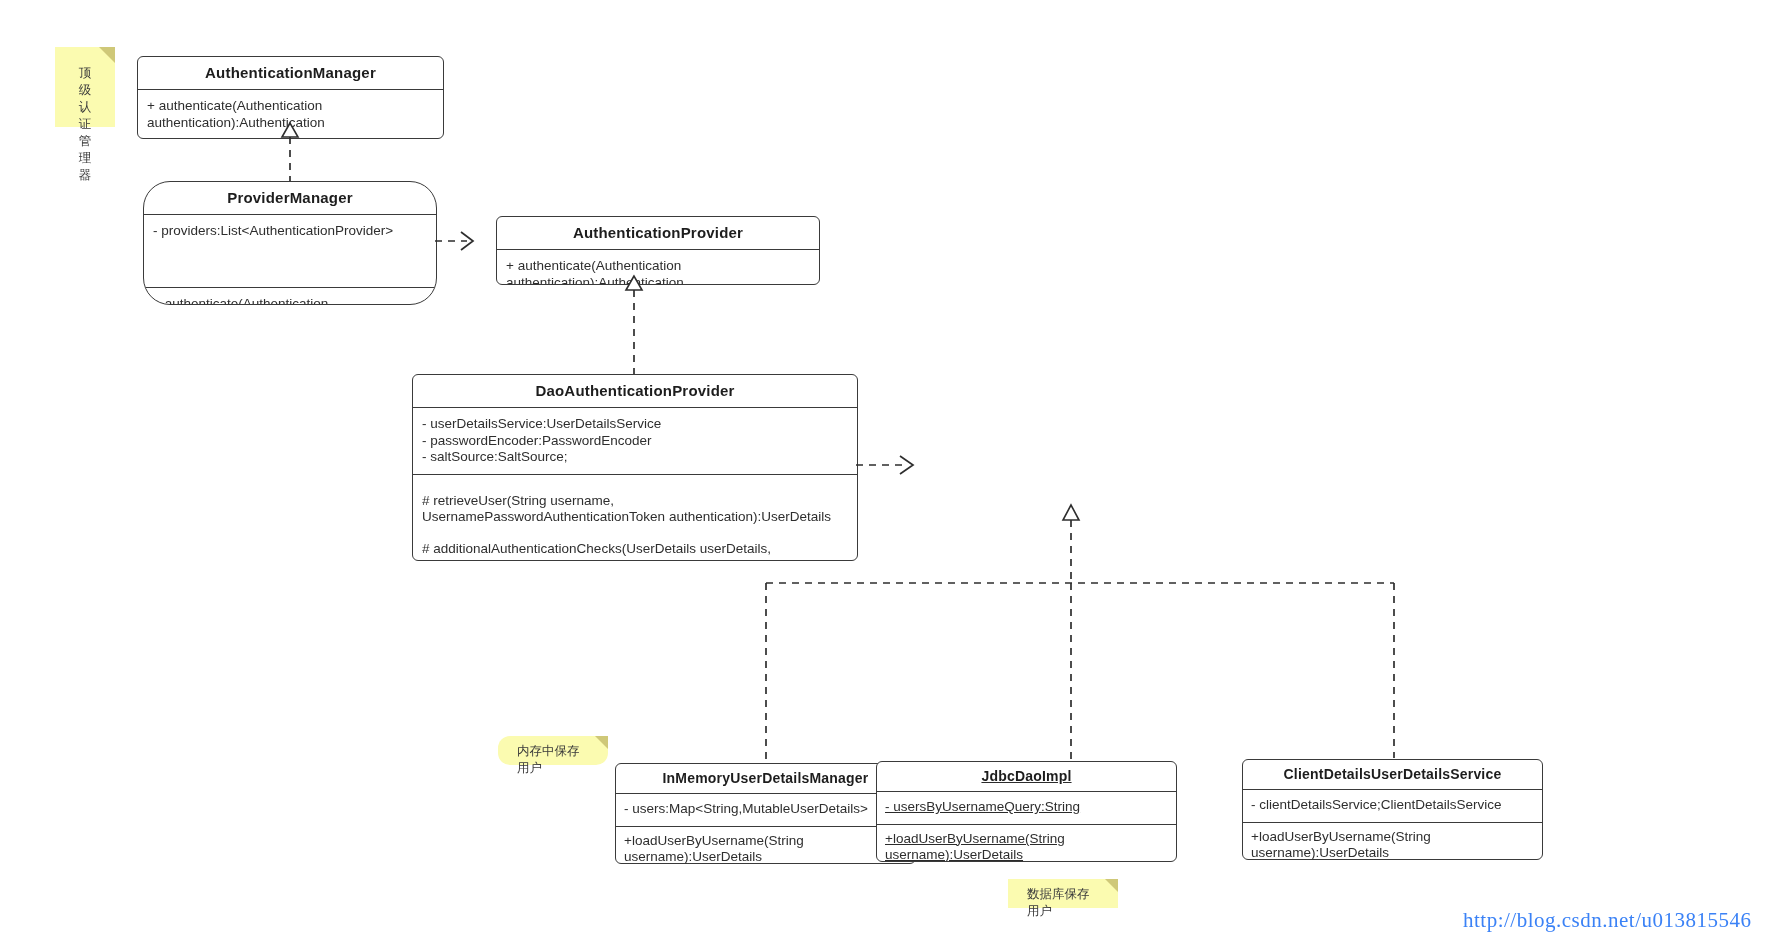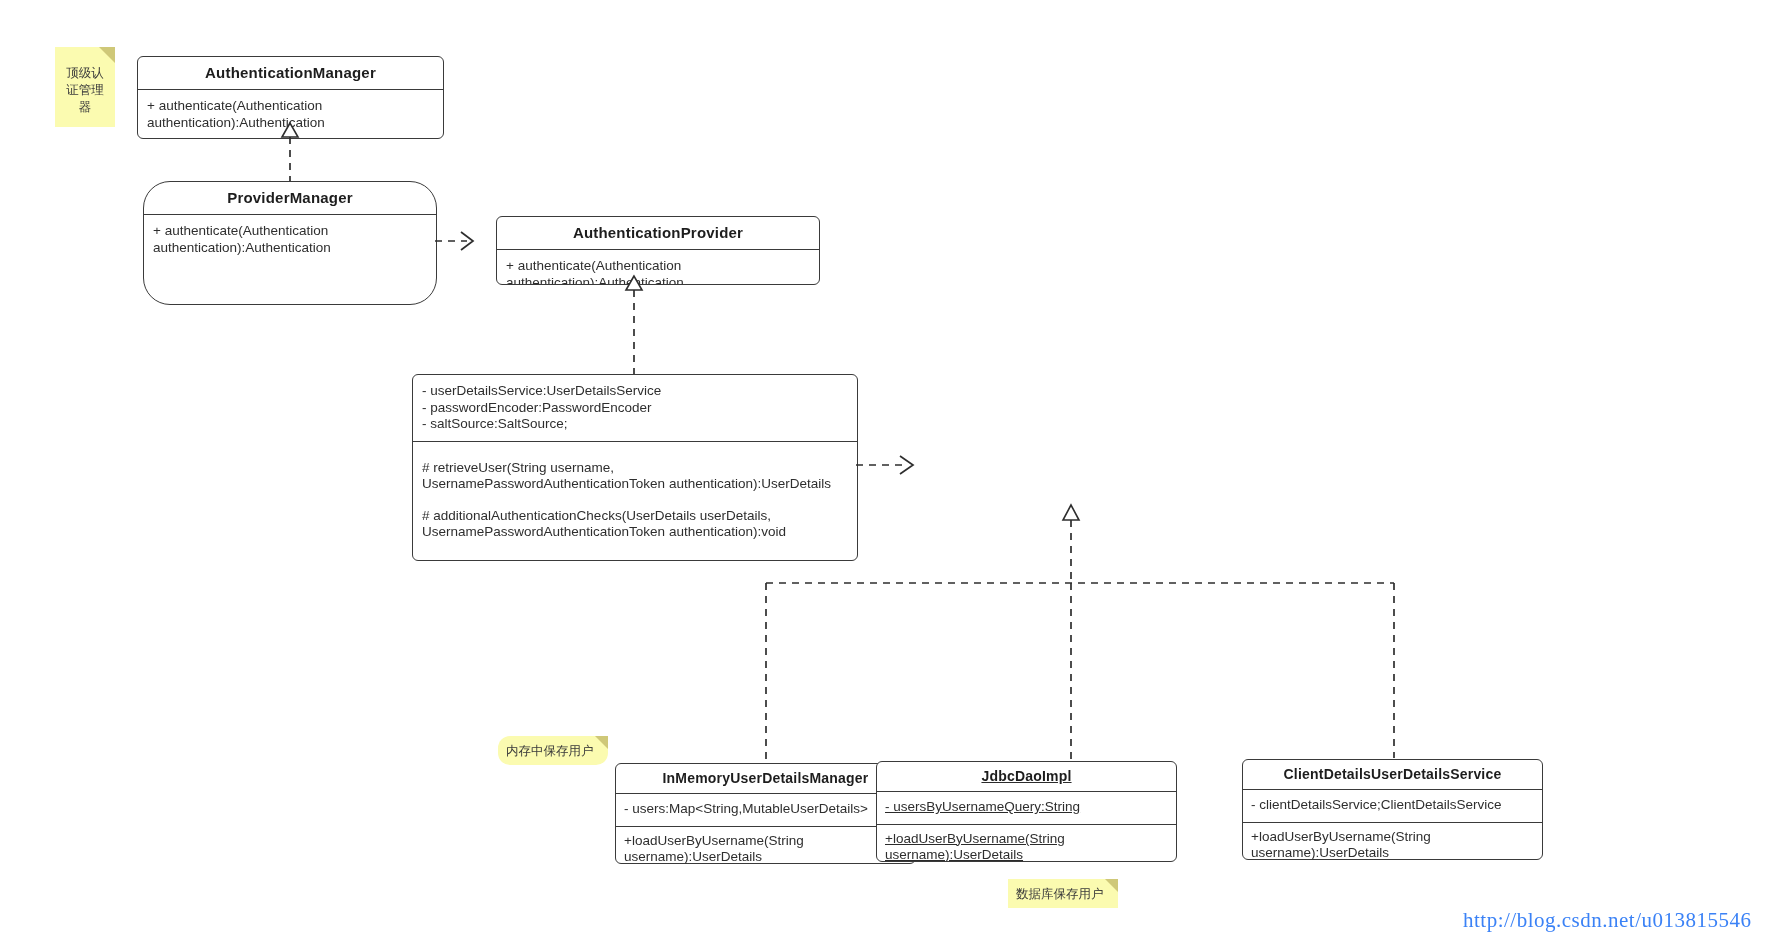--- a/index.html
+++ b/index.html
@@ -58,21 +58,21 @@
   }
 
   
   .note {
     position: absolute;
     box-sizing: border-box;
     background: #fbfbb0;
     color: #3a3a3a;
     font-size: 12.5px;
     line-height: 17px;
-    padding: 6px 8px;
+    padding: 6px 19px;
   }
   .note .fold {
     position: absolute;
     top: 0;
     right: 0;
     width: 0;
     height: 0;
     border-left: 16px solid transparent;
     border-top: 16px solid #cfc878;
   }
@@ -117,20 +117,23 @@
     </div>
   </div>
 
   <svg class="edge" style="left:275px; top:120px; width:32px; height:66px;" viewBox="0 0 32 66">
     <polygon points="15,3 7,17 23,17" fill="#ffffff" stroke="#2e2e2e" stroke-width="1.6"></polygon>
     <line x1="15" y1="17" x2="15" y2="66" stroke="#2e2e2e" stroke-width="1.7" stroke-dasharray="7,6"></line>
   </svg>
 
   <div class="uml-class" style="left:143px; top:181px; width:294px; height:124px;border-radius:27px;">
     <div class="uml-title">ProviderManager</div>
+    <div class="uml-section" style="height:55px;">
+      <div class="uml-row">- providers:List&lt;AuthenticationProvider&gt;</div>
+    </div>
     <div class="uml-section">
       <div class="uml-row">+ authenticate(Authentication
 authentication):Authentication</div>
     </div>
   </div>
 
   <svg class="edge" style="left:435px; top:228px; width:44px; height:26px;" viewBox="0 0 44 26">
     <line x1="0" y1="13" x2="32" y2="13" stroke="#2e2e2e" stroke-width="1.7" stroke-dasharray="7,6"></line>
     <polyline points="26,4 38,13 26,22" fill="none" stroke="#2e2e2e" stroke-width="1.7"></polyline>
   </svg>
@@ -142,20 +145,21 @@
 authentication):Authentication</div>
     </div>
   </div>
 
   <svg class="edge" style="left:619px; top:273px; width:32px; height:104px;" viewBox="0 0 32 104">
     <polygon points="15,3 7,17 23,17" fill="#ffffff" stroke="#2e2e2e" stroke-width="1.6"></polygon>
     <line x1="15" y1="17" x2="15" y2="104" stroke="#2e2e2e" stroke-width="1.7" stroke-dasharray="7,6"></line>
   </svg>
 
   <div class="uml-class" style="left:412px; top:374px; width:446px; height:187px;">
+    <div class="uml-title">DaoAuthenticationProvider</div>
     <div class="uml-section" style="padding-bottom:8px;">
       <div class="uml-row">- userDetailsService:UserDetailsService</div>
       <div class="uml-row">- passwordEncoder:PasswordEncoder</div>
       <div class="uml-row">- saltSource:SaltSource;</div>
     </div>
     <div class="uml-section spaced" style="padding-top:18px;">
       <div class="uml-row"># retrieveUser(String username,
 UsernamePasswordAuthenticationToken authentication):UserDetails</div>
       <div class="uml-row"># additionalAuthenticationChecks(UserDetails userDetails,
 UsernamePasswordAuthenticationToken authentication):void</div>

